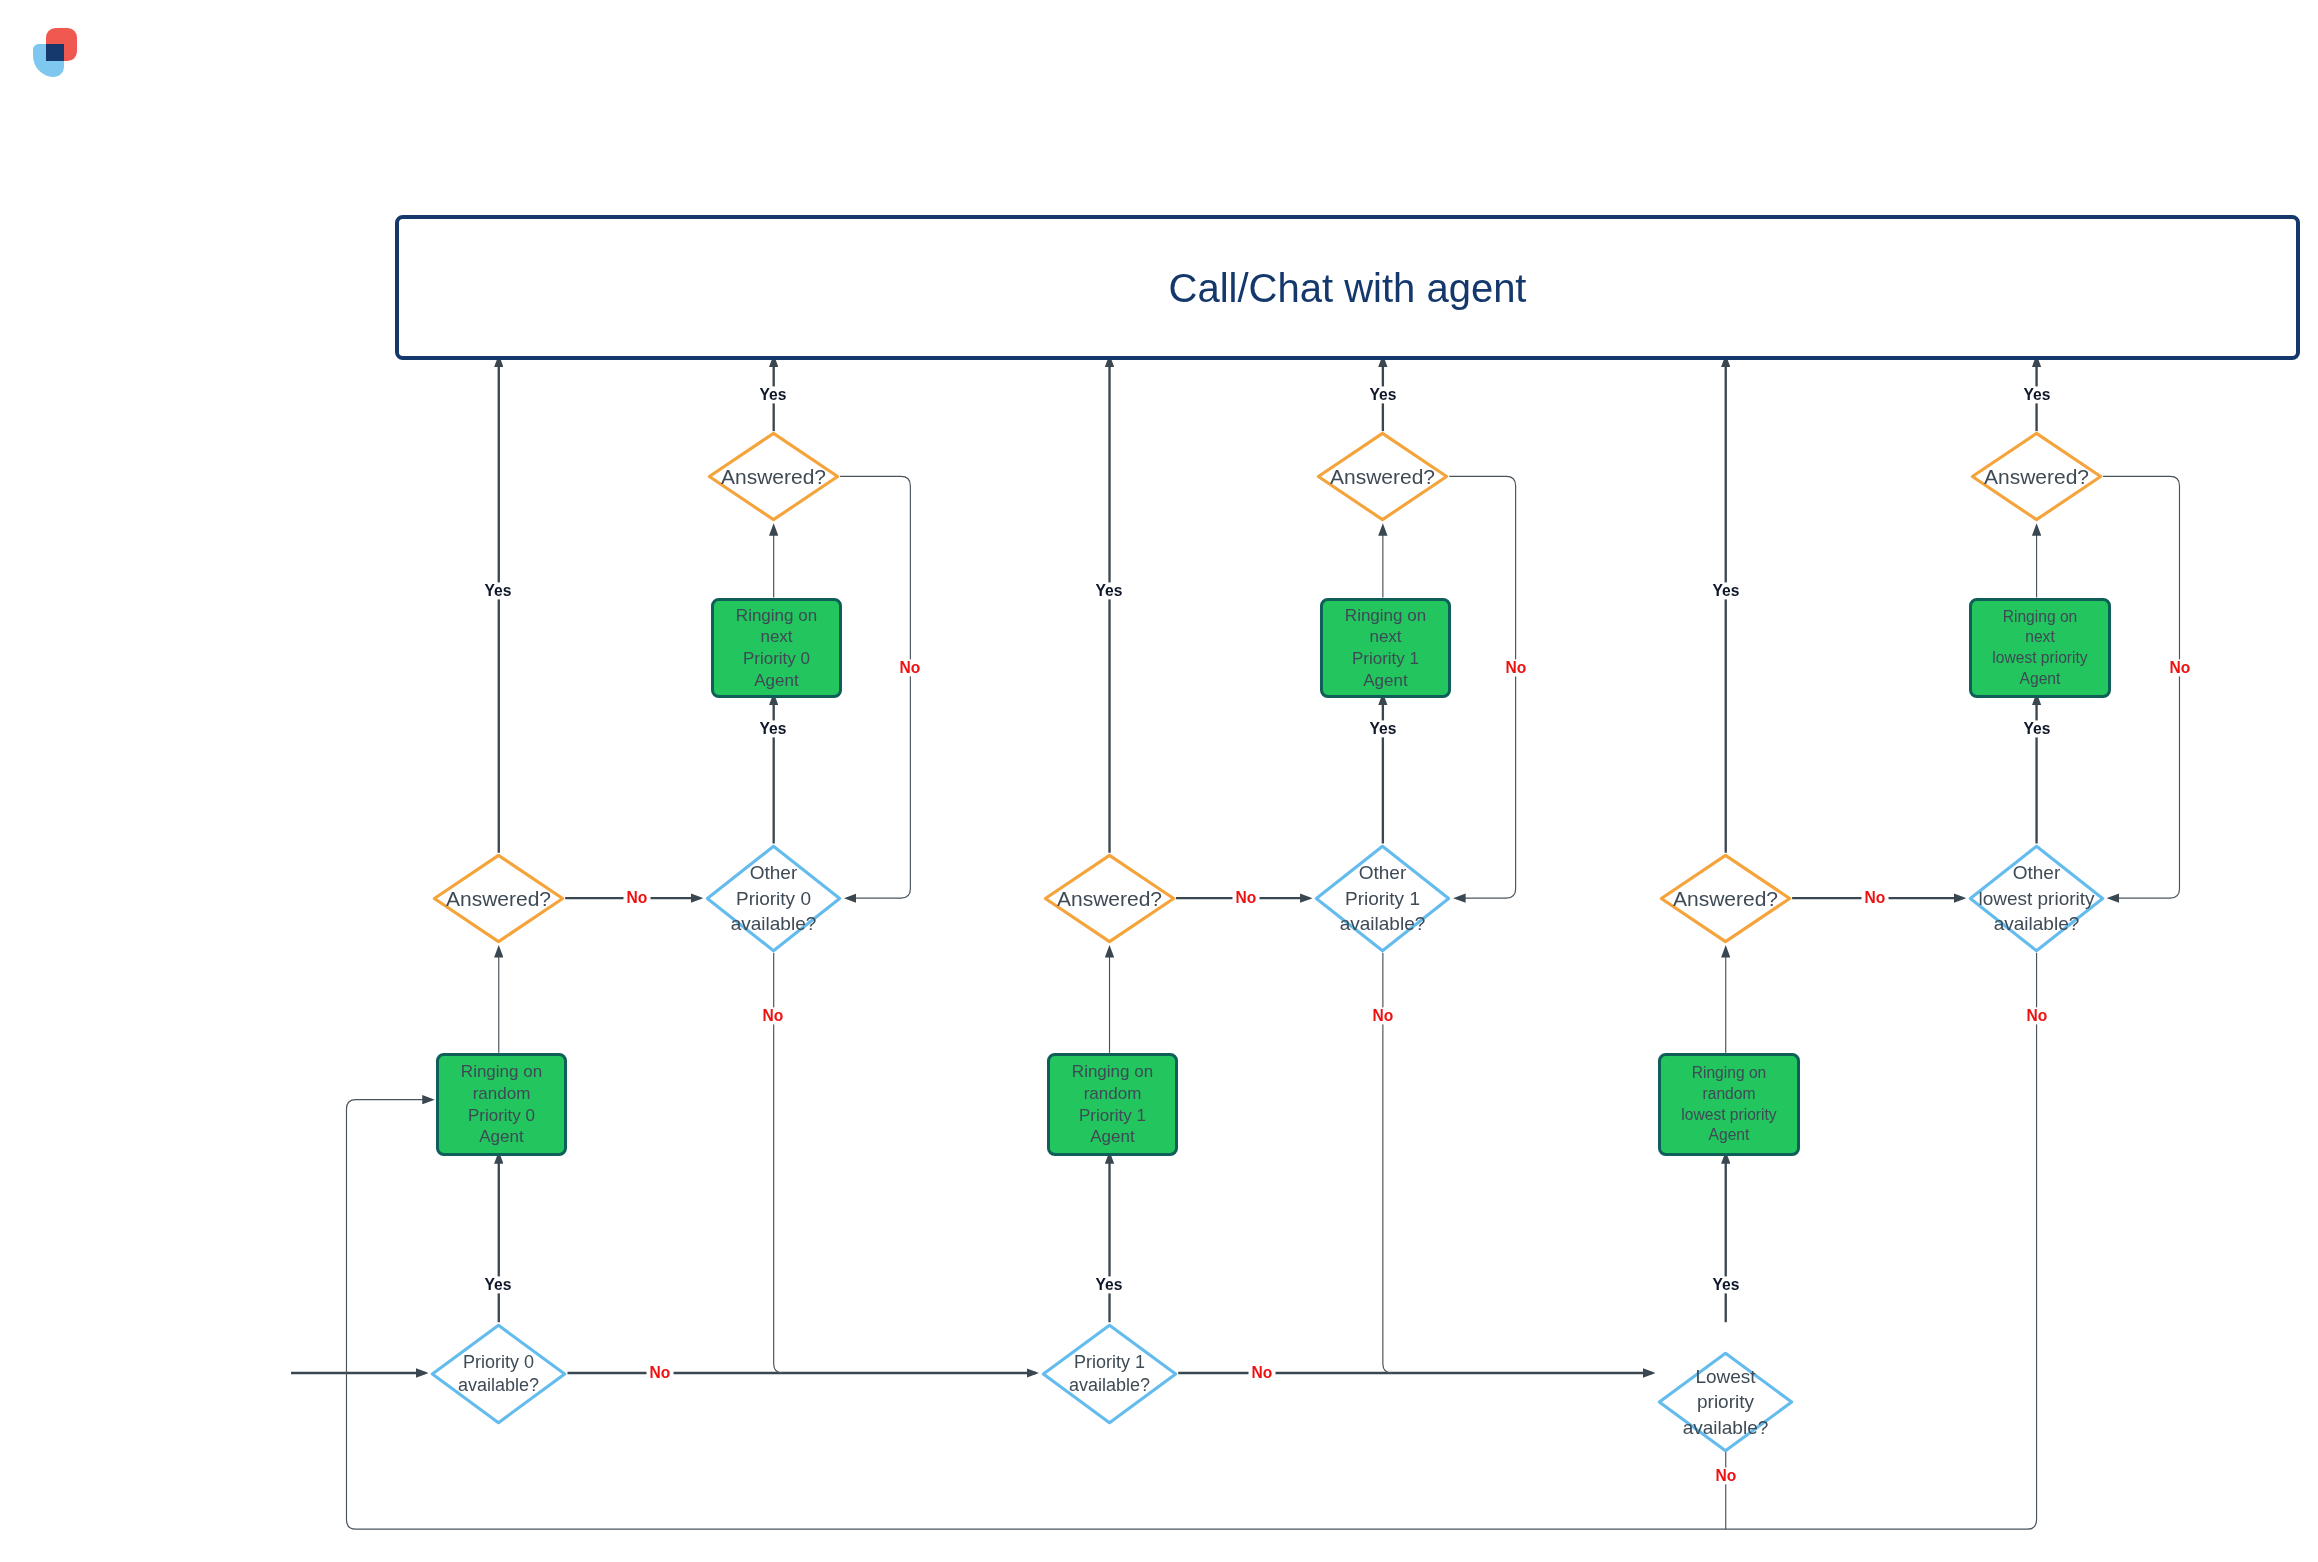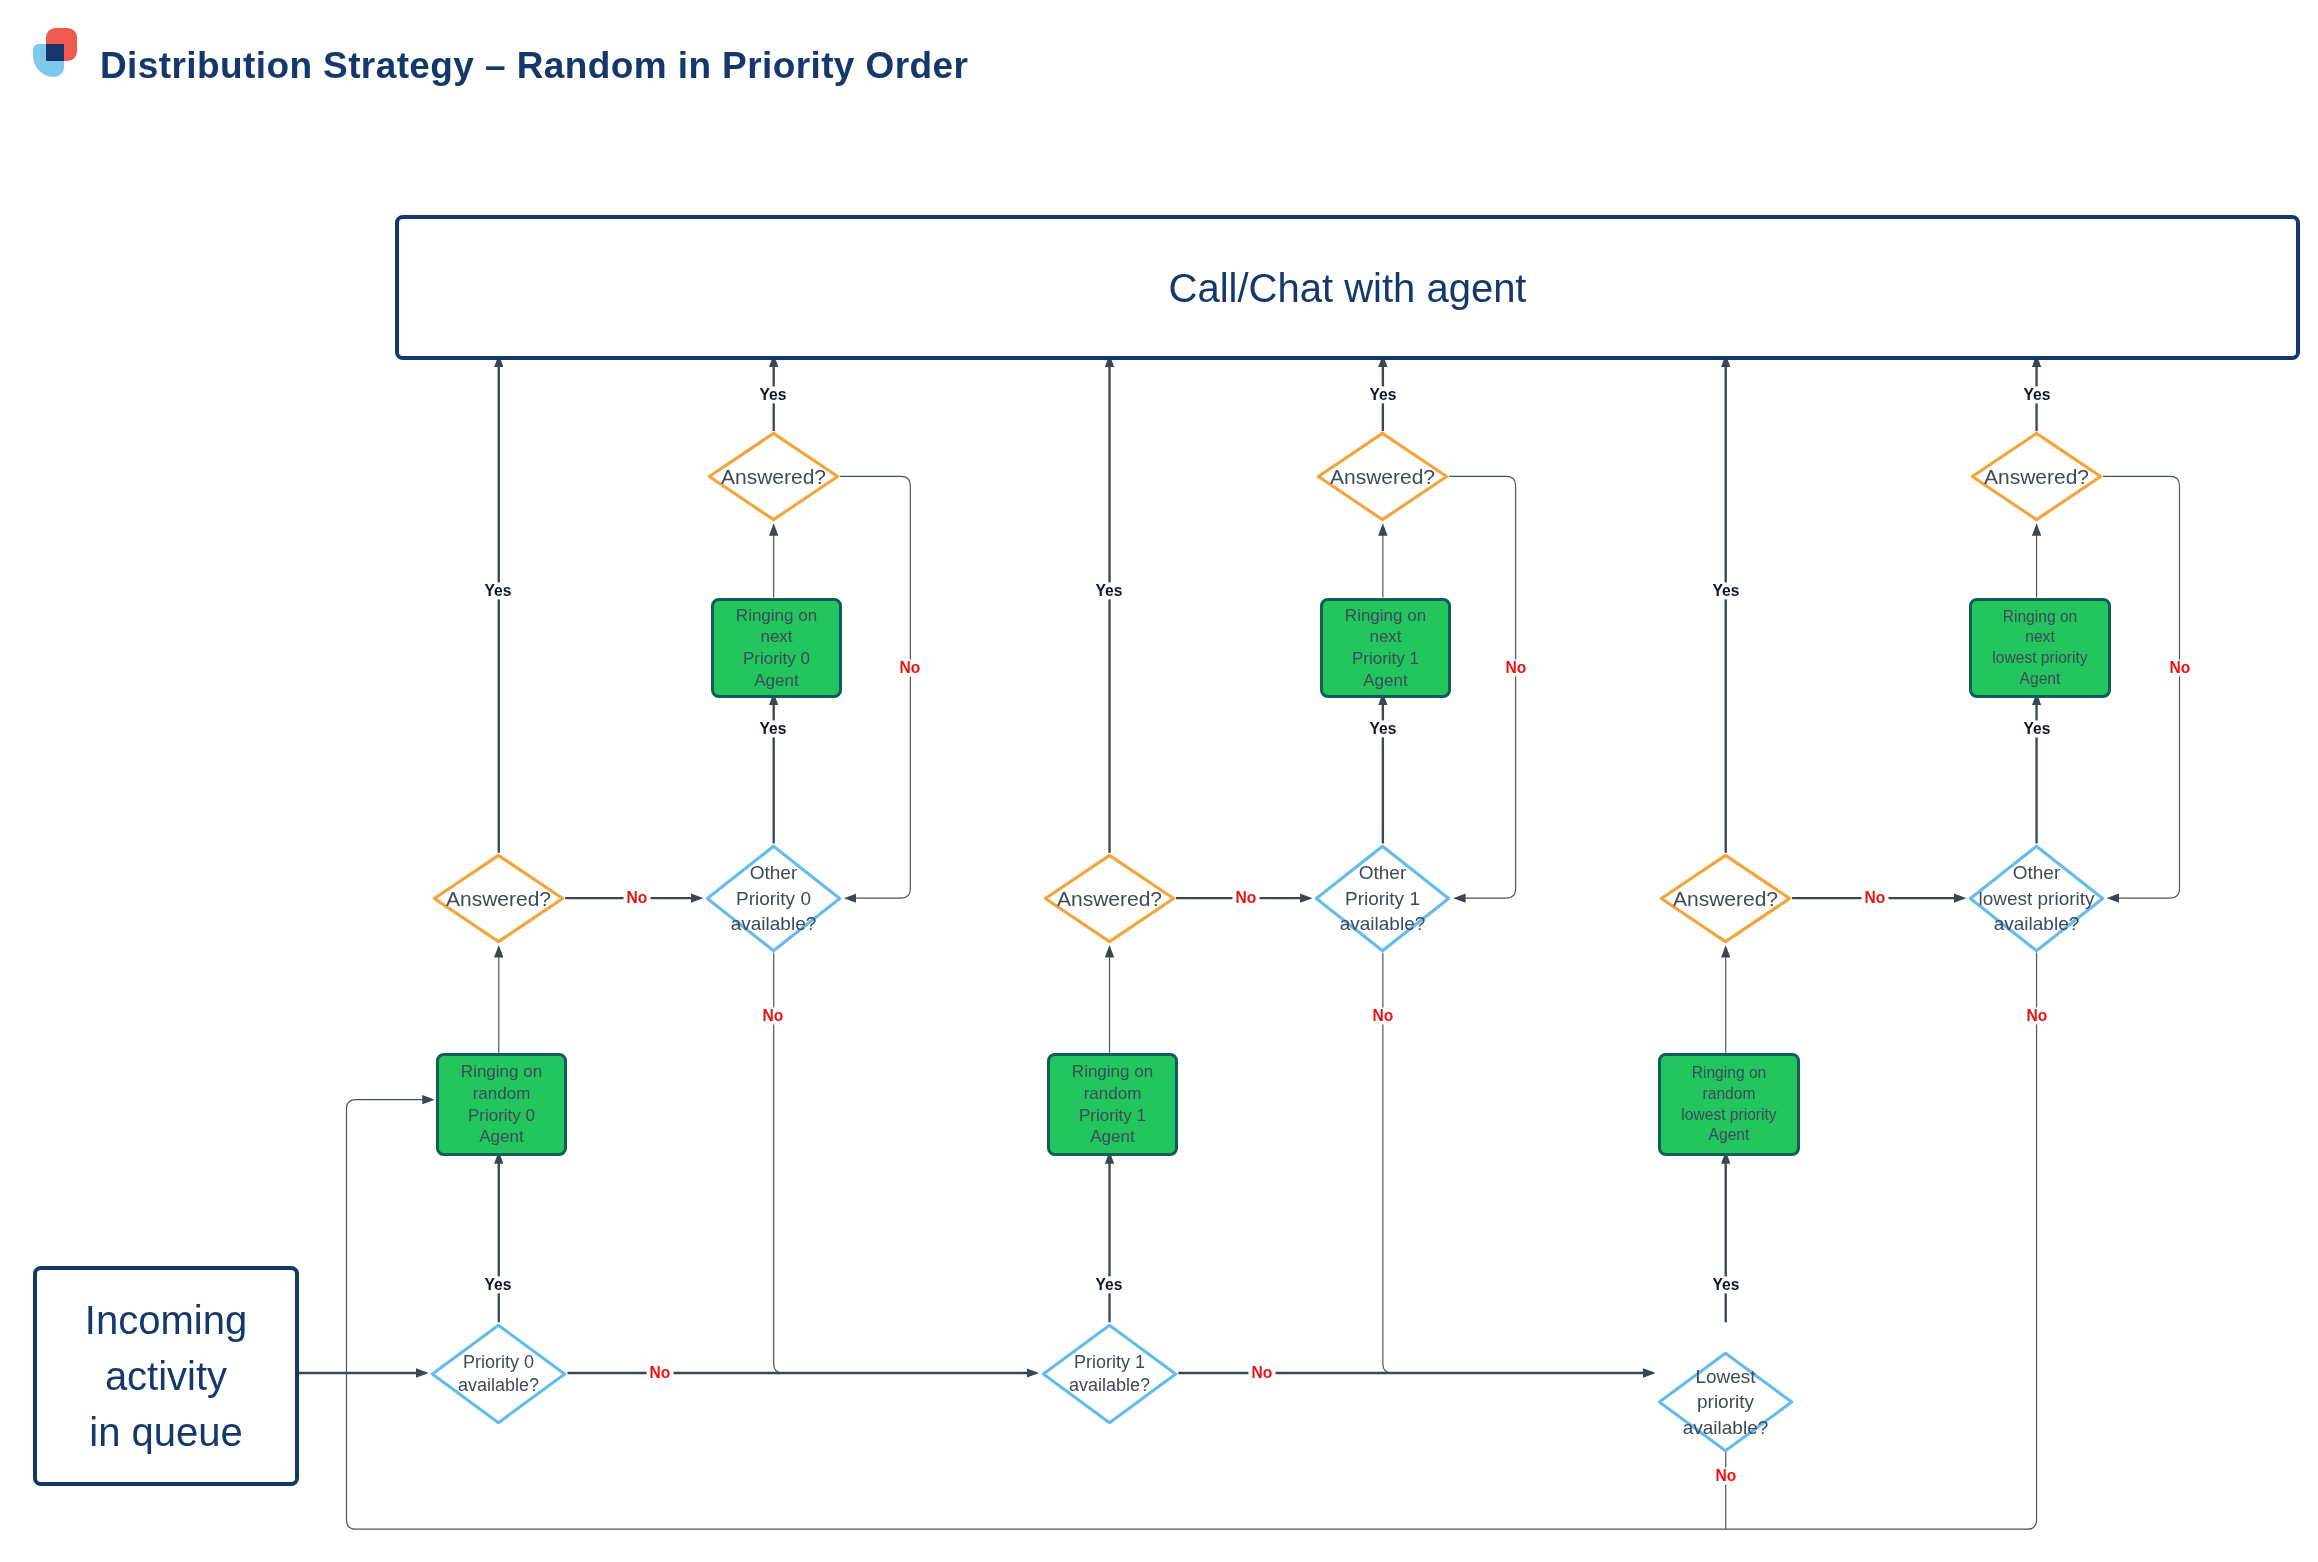--- a/index.html
+++ b/index.html
@@ -47,21 +47,20 @@
 </head>
 <body>
 
 <div class="canvas">
 
   <div class="logo">
     <div class="lg-blue"></div>
     <div class="lg-red"></div>
     <div class="lg-navy"></div>
   </div>
-  <div class="title">Distribution Strategy – Random in Priority Order</div>
 
   <svg class="edges" viewBox="0 0 2968 2000" width="2319" height="1562">
     <defs>
       <marker id="ah" markerUnits="userSpaceOnUse" markerWidth="16" markerHeight="12" refX="12" refY="6" orient="auto">
         <path d="M0,0 L16,6 L0,12 Z" fill="#3A4750"></path>
       </marker>
     </defs>
 
     <path class="e-thick" marker-end="url(#ah)" d="M 372 1758 L 544 1758"></path>
     <path class="e-thick" marker-end="url(#ah)" d="M 638 1693 L 638 1478"></path>
@@ -94,25 +93,20 @@
     <path class="e-thin" d="M 990 1220 L 990 1746 Q 990 1758 1002 1758"></path>
     <path class="e-thin" d="M 1770 1220 L 1770 1746 Q 1770 1758 1782 1758"></path>
     <path class="e-thin" d="M 2209 1823 L 2209 1958"></path>
     <path class="e-thin" marker-end="url(#ah)" d="M 2607 1220 L 2607 1946 Q 2607 1958 2595 1958 L 455 1958 Q 443 1958 443 1946 L 443 1420 Q 443 1408 455 1408 L 552 1408"></path>
   </svg>
 
   <div class="node navybox sz38" style="left:395px;top:215px;width:1897px;height:137px;">
     <span class="lbl">Call/Chat with agent</span>
   </div>
 
-  <div class="node navybox sz38" style="left:33px;top:1266px;width:258px;height:212px;">
-    <span class="lbl">Incoming
-activity
-in queue</span>
-  </div>
 
   <div class="node diamond blue" style="left:430px;top:1323px;width:137px;height:102px;">
     <svg viewBox="0 0 176 130" preserveAspectRatio="none">
         <polygon points="88,3 173,65 88,127 3,65"></polygon>
       </svg>
     <span class="lbl sz23">Priority 0
 available?</span>
   </div>
   <div class="node pbox" style="left:436px;top:1053px;width:125px;height:97px;">
     <span class="lbl sz22">Ringing on

